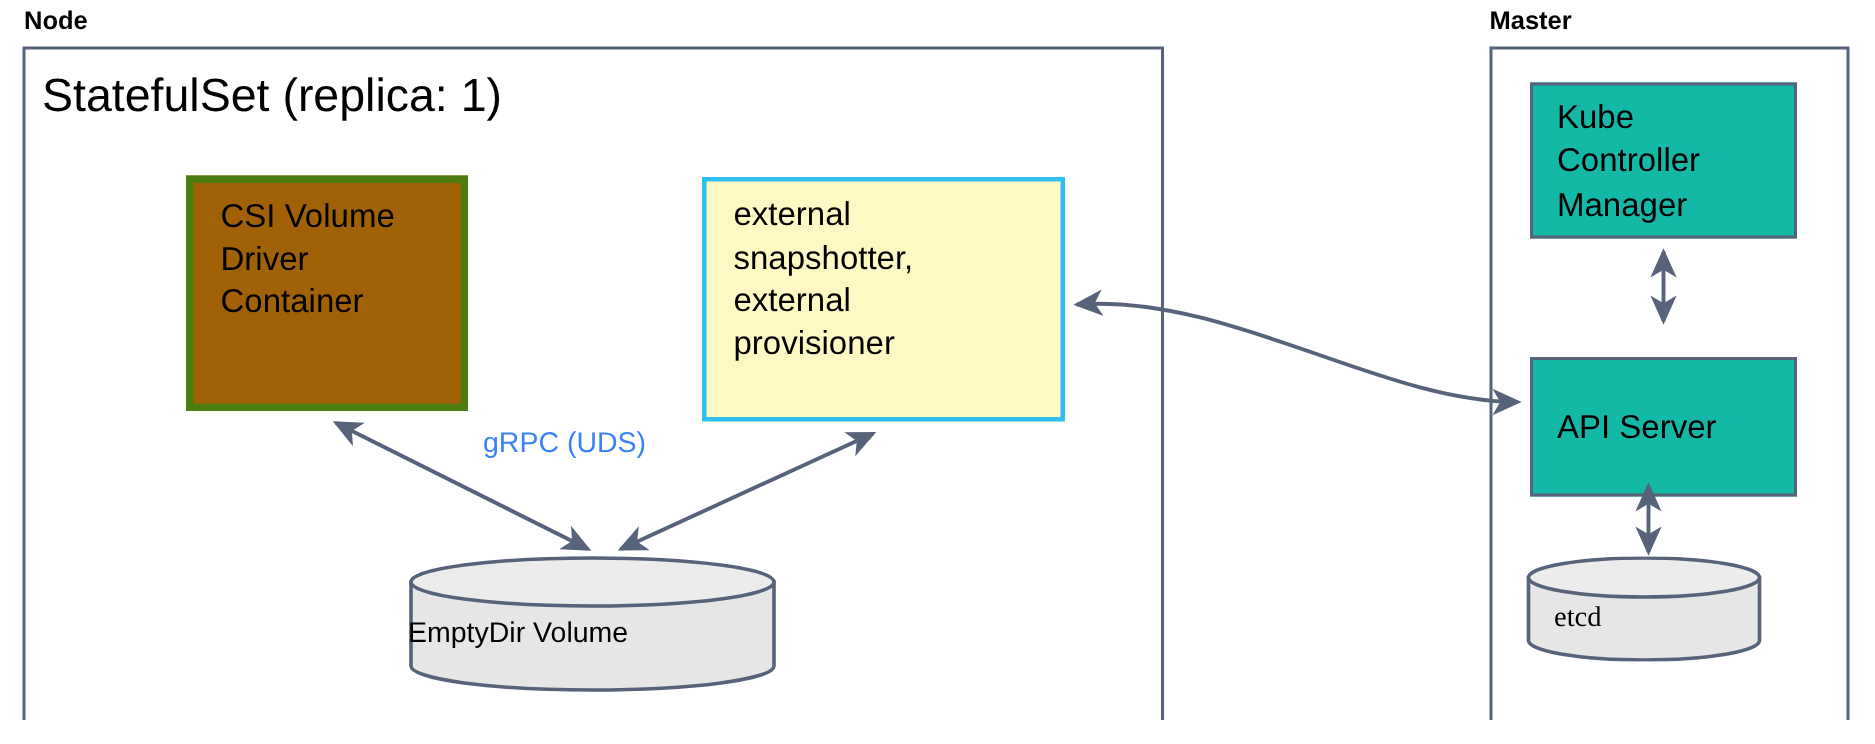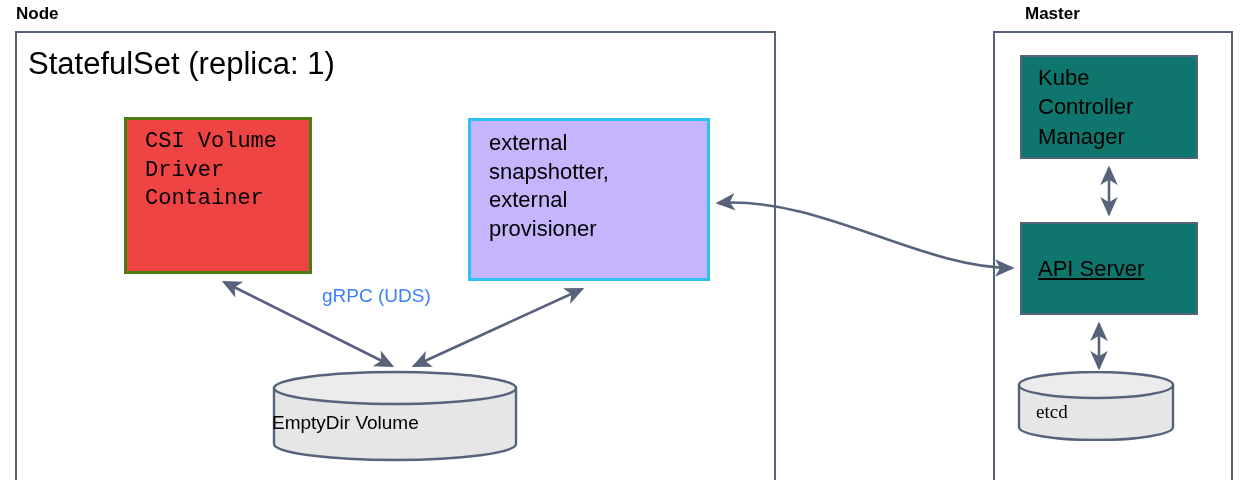--- a/index.html
+++ b/index.html
@@ -45,30 +45,29 @@
   .comp-box {
     box-sizing: border-box;
     display: block;
     padding: 8px 12px 0 18px;
     font-size: 22px;
     line-height: 1.30;
     color: #000000;
     white-space: pre-line;
   }
   .comp-orange {
-    background: #ef4444;
-    border: 3px solid #4d7c0f;
-    font-family: Liberation Mono, monospace;
+    background: #a16207;
+    border: 5px solid #4d7c0f;
   }
   .comp-green {
-    background: #c4b5fd;
+    background: #fef9c3;
     border: 3px solid #2ec0f0;
   }
   .comp-grey {
-    background: #0f766e;
+    background: #14b8a6;
     border: 2px solid #56637a;
     padding: 6px 8px 0 16px;
     font-size: 22px;
     line-height: 1.34;
   }
   .comp-grey.center-v {
     display: flex;
     align-items: center;
     padding-top: 0;
   }
@@ -130,29 +129,29 @@
   <div class="cylinder" style="left:272px; top:370px; width:246px; height:92px;">
     <svg width="246" height="92" viewBox="0 0 246 92">
       <path d="M2,18 L2,74 A121,16 0 0 0 244,74 L244,18 Z" fill="#e6e6e6" stroke="#56637a" stroke-width="2.4"></path>
       <ellipse cx="123" cy="18" rx="121" ry="16" fill="#ececec" stroke="#56637a" stroke-width="2.4"></ellipse>
     </svg>
     <div class="cylinder-label" style="top:42px;">EmptyDir Volume</div>
   </div>
 
   <div class="abs edge-label" style="left:322px; top:285px;">gRPC (UDS)</div>
 
-  <div class="abs group-label" style="left:993px; top:4px;margin-left:32px;">Master</div>
+  <div class="abs group-label" style="left:993px; top:4px;">Master</div>
 
   <div class="abs group-box" style="left:993px; top:31px; width:240px; height:457px;"></div>
 
   <div class="abs comp-box comp-grey" style="left:1020px; top:55px; width:178px; height:104px;">Kube
 Controller
 Manager</div>
 
-  <div class="abs comp-box comp-grey center-v" style="left:1020px; top:222px; width:178px; height:93px;text-decoration:underline;">API Server</div>
+  <div class="abs comp-box comp-grey center-v" style="left:1020px; top:238px; width:178px; height:93px;">API Server</div>
 
   <div class="cylinder" style="left:1017px; top:371px; width:158px; height:70px;">
     <svg width="158" height="70" viewBox="0 0 158 70">
       <path d="M2,14 L2,56 A77,13 0 0 0 156,56 L156,14 Z" fill="#e6e6e6" stroke="#56637a" stroke-width="2.4"></path>
       <ellipse cx="79" cy="14" rx="77" ry="13" fill="#ececec" stroke="#56637a" stroke-width="2.4"></ellipse>
     </svg>
     <div class="cylinder-label left-align" style="top:30px; left:19px;">etcd</div>
   </div>
 
   <svg id="connectors" viewBox="0 0 1250 496">

